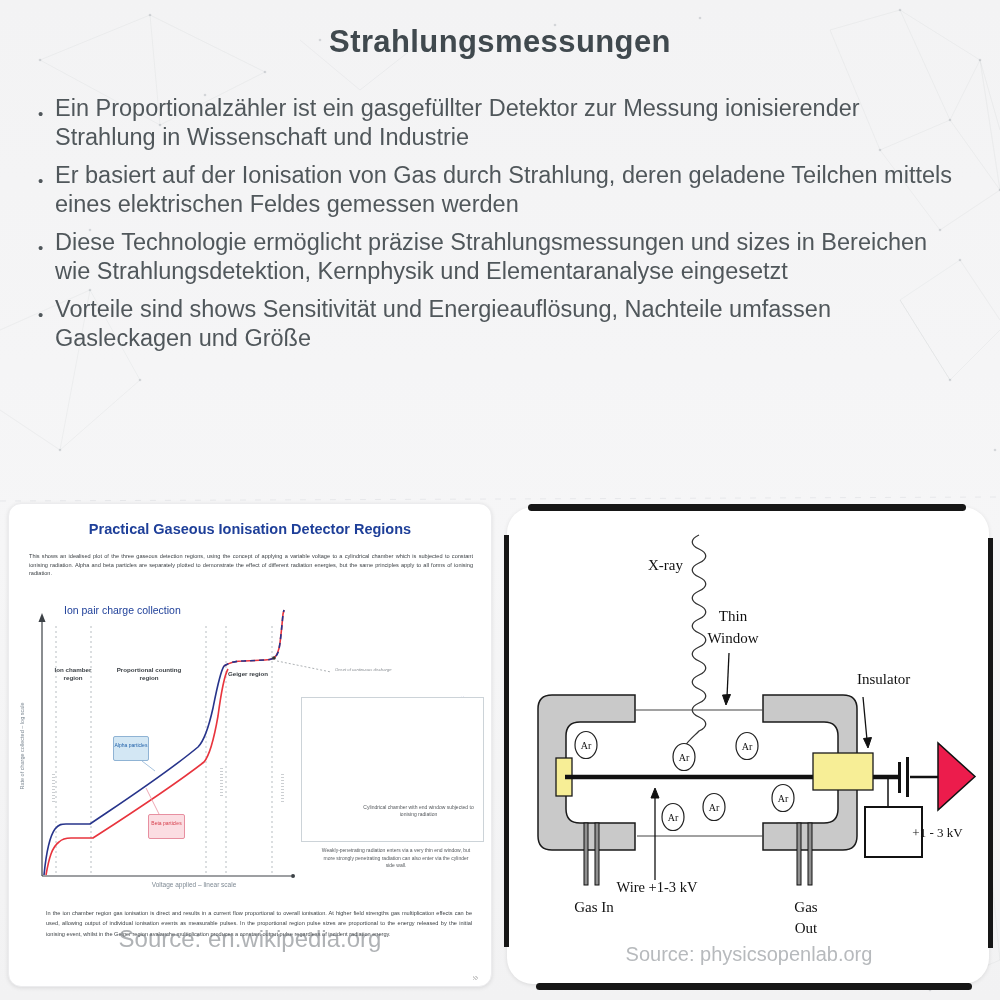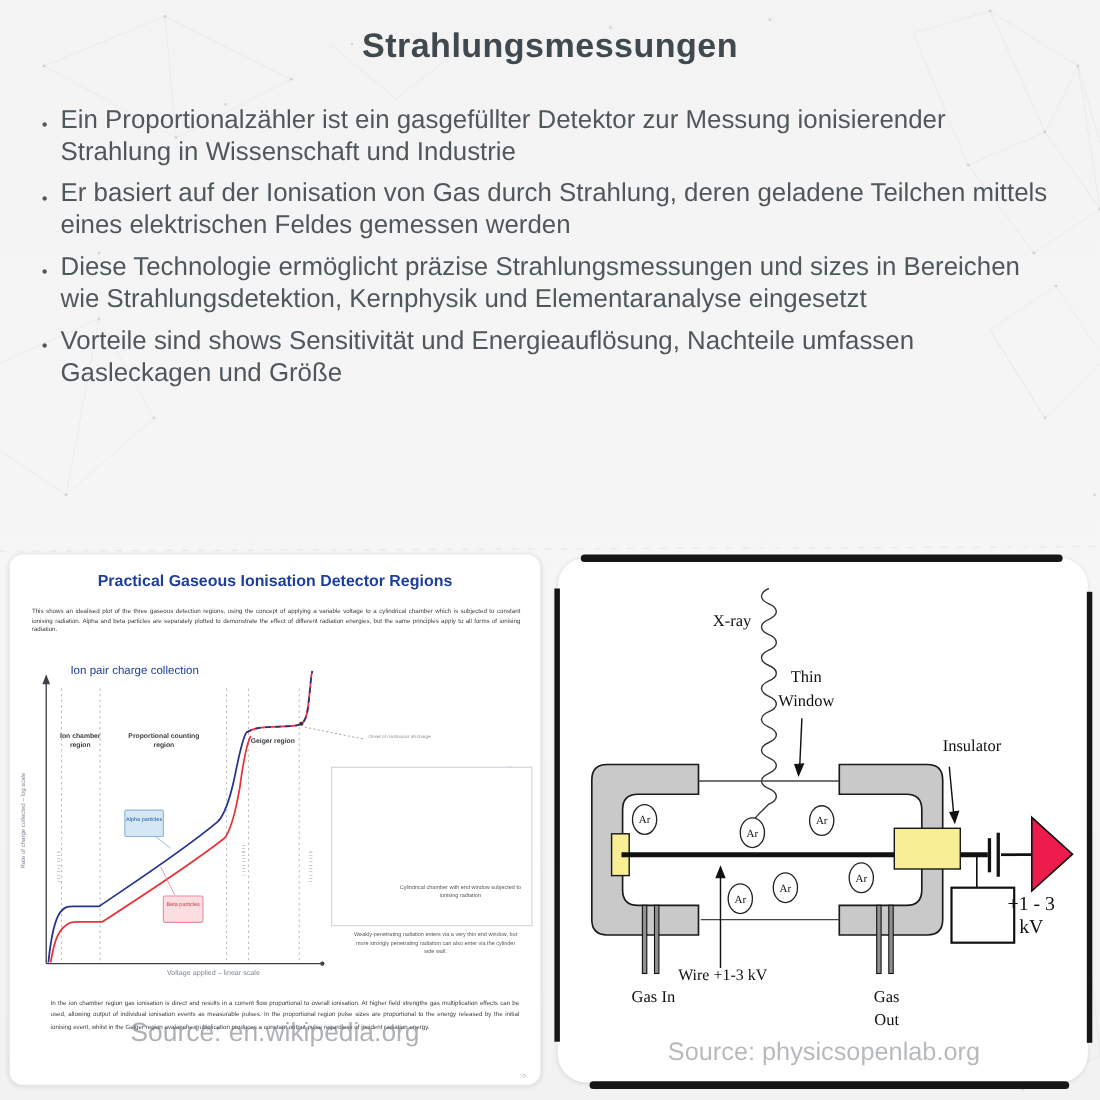--- a/index.html
+++ b/index.html
@@ -67,21 +67,21 @@
   
   .panel-right{
     position:absolute;left:507px;top:507px;width:482px;height:477px;
     background:#fff;border-radius:26px;box-shadow:0 1px 4px rgba(0,0,0,.10);
   }
   .frame-bar{position:absolute;background:#161616;}
   .rf{position:absolute;left:505px;top:505px;width:488px;height:482px;}
   .rf-label{position:absolute;font-family:"Liberation Serif",serif;color:#111;
     font-size:15px;line-height:21px;text-align:center;}
   .rf-watermark{position:absolute;left:0;top:438px;width:488px;text-align:center;
-    font-size:23px;color:#b7babd;white-space:nowrap;}
+    font-size:20px;color:#b7babd;white-space:nowrap;}
 </style>
 </head>
 <body>
 
 <div class="slide">
 
   <svg class="mesh" width="1000" height="1000" viewBox="0 0 1000 1000">
     <g stroke="#9aa3ab" stroke-width="0.7" fill="none" opacity="0.15">
       <path d="M40,60 L150,15 L265,72 L160,125 Z M150,15 L160,125"></path>
       <path d="M0,330 L90,290 L140,380 L60,450 L0,410 M90,290 L60,450"></path>
@@ -292,17 +292,17 @@
         <text x="278" y="296.5">Ar</text>
       </g>
     </svg>
 
     <div class="rf-label" style="left:108px;top:50px;width:70px;text-align:right;">X-ray</div>
     <div class="rf-label" style="left:196px;top:100px;width:64px;line-height:22px;">Thin Window</div>
     <div class="rf-label" style="left:352px;top:164px;width:70px;text-align:left;">Insulator</div>
     <div class="rf-label" style="left:82px;top:372px;width:140px;font-size:14.5px;white-space:nowrap;">Wire +1-3 kV</div>
     <div class="rf-label" style="left:69px;top:392px;width:40px;">Gas In</div>
     <div class="rf-label" style="left:281px;top:392px;width:40px;">Gas Out</div>
-    <div class="rf-label" style="left:360px;top:302px;width:57px;height:50px;display:flex;align-items:center;justify-content:center;font-size:18px;padding-left:44px;">+1 - 3 kV</div>
+    <div class="rf-label" style="left:360px;top:302px;width:57px;height:50px;display:flex;align-items:center;justify-content:center;font-size:13px;padding-left:44px;">+1 - 3 kV</div>
     <div class="rf-watermark">Source: physicsopenlab.org</div>
   </div>
 
 </div>
 
 </body></html>

